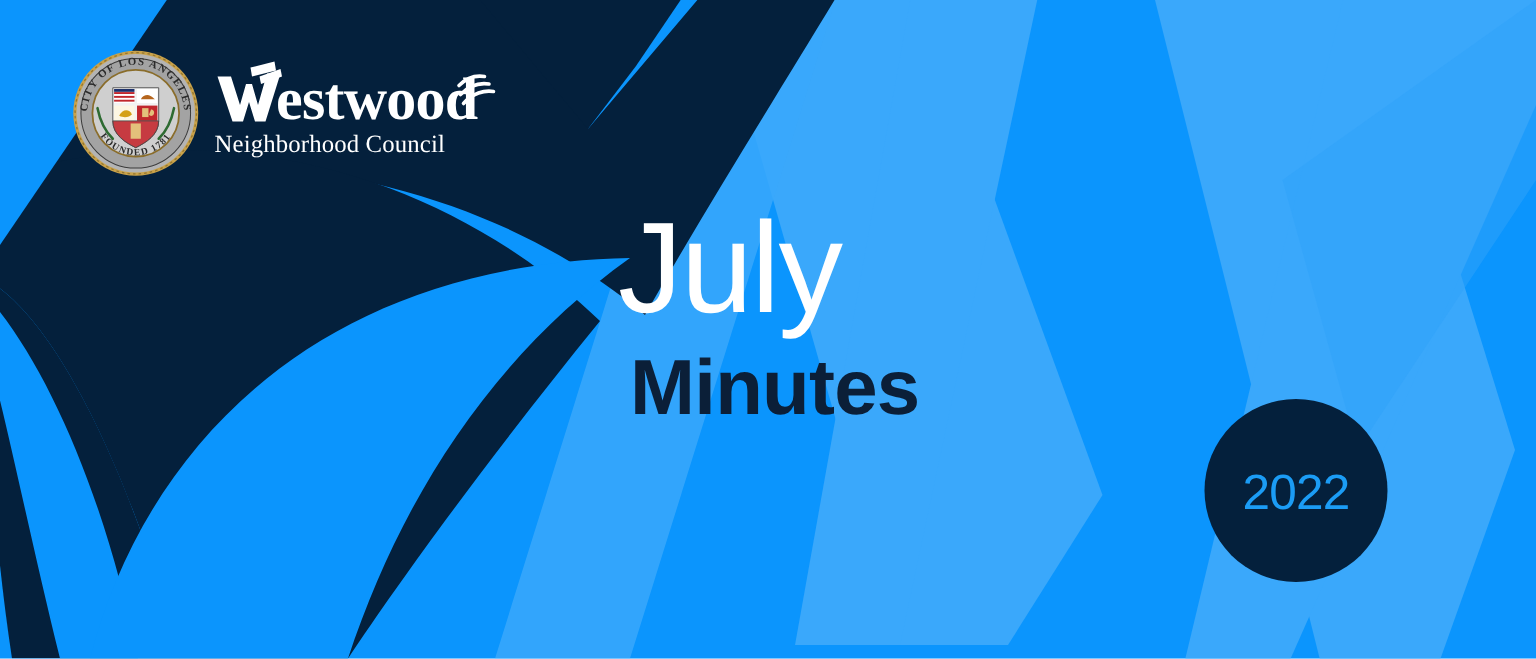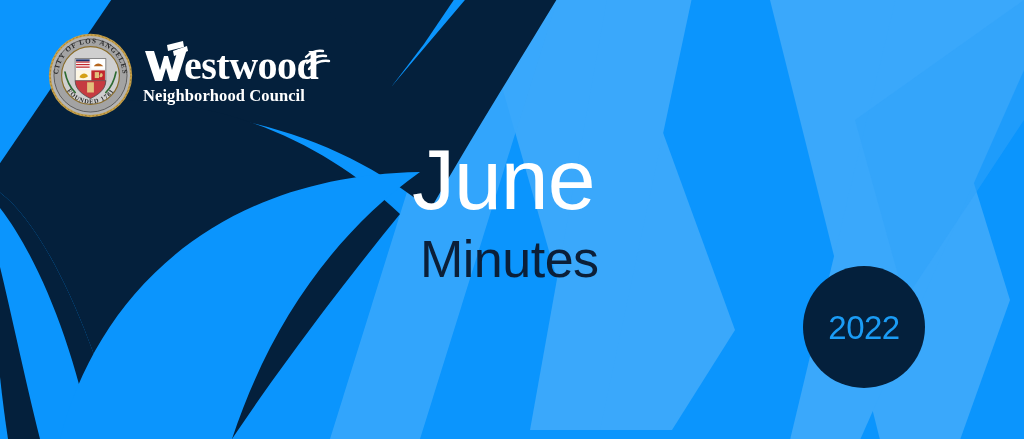--- a/index.html
+++ b/index.html
@@ -45,21 +45,21 @@
     padding-top: 6px;
   }
   #wnc-wordmark-svg {
     display: block;
     width: 190px;
     height: 48px;
   }
   #wnc-subtitle {
     color: #ffffff;
     font-family: "Liberation Serif", serif;
-    font-weight: 700;
+    font-weight: 400;
     font-size: 16.5px;
     letter-spacing: 0.1px;
     line-height: 1;
     margin-top: 1px;
     white-space: nowrap;
   }
 
   
   #title-block {
     position: absolute;
@@ -71,21 +71,21 @@
     color: #ffffff;
     font-size: 86px;
     font-weight: 400;
     line-height: 0.93;
     letter-spacing: -1px;
     margin: 0;
   }
   #doc-type {
     color: #0b1f38;
     font-size: 52px;
-    font-weight: 400;
+    font-weight: 700;
     line-height: 1;
     letter-spacing: -0.5px;
     margin: 13px 4px 0 8px;
   }
 
   
   #year-badge {
     position: absolute;
     left: 803px;
     top: 266px;
@@ -240,21 +240,21 @@
           <path d="M163 18 C 168 13, 174 11, 180 12"></path>
           <path d="M164 24 C 170 18, 177 16, 183 17"></path>
           <path d="M166 30 C 172 23, 180 21, 186 22"></path>
         </g>
       </svg>
       <div id="wnc-subtitle">Neighborhood Council</div>
     </div>
   </div>
 
   <div id="title-block">
-    <div id="month-title">June</div>
+    <div id="month-title">July</div>
     <div id="doc-type">Minutes</div>
   </div>
 
   <div id="year-badge">
     <span id="year-text">2022</span>
   </div>
 
 </div>
 
 </body></html>

